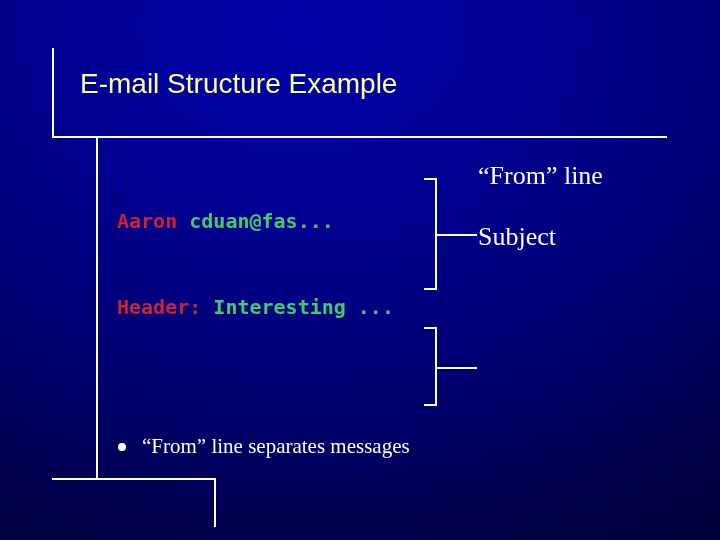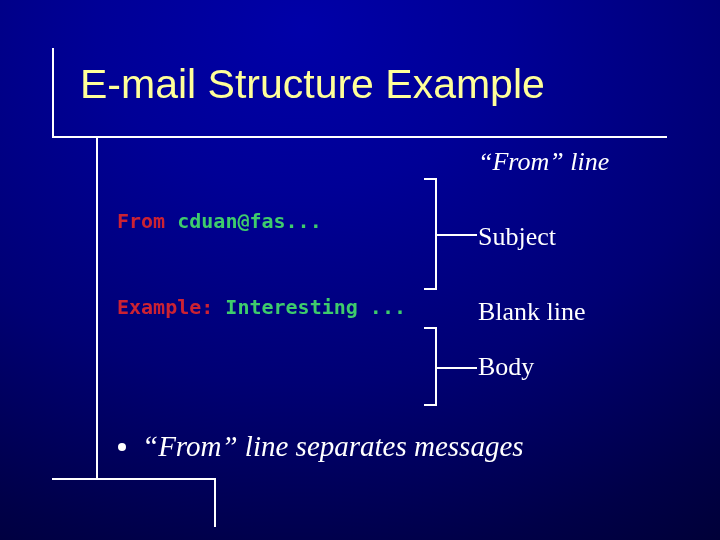--- a/index.html
+++ b/index.html
@@ -10,21 +10,21 @@
     font-family:"Liberation Serif", serif;
   }
   
   .vline, .hline { position:absolute; background:#ffffff; }
   .vline { width:2px; }
   .hline { height:2px; }
   
   .title {
     position:absolute; left:80px; top:64px; margin:0;
     font-family:"Liberation Sans", sans-serif; font-weight:400;
-    font-size:41px; line-height:40px; color:#ffff99; white-space:nowrap;
+    font-size:28px; line-height:40px; color:#ffff99; white-space:nowrap;
   }
   
   .email {
     position:absolute; left:117px; top:150px;
     font-family:"DejaVu Sans Mono", monospace; font-weight:bold;
     font-size:20px; line-height:28.6px; white-space:pre;
   }
   .eline { height:28.6px; }
   .k { color:#cc2233; }
   .v { color:#3ecc6c;margin-top:16px; }
@@ -36,64 +36,62 @@
   .bracket.hdr  { top:178px; height:108px; }
   .bracket.body { top:327px; height:75px; }
   .connector { position:absolute; left:437px; width:40px; height:2px; background:#ffffff; }
   .connector.hdr  { top:234px; }
   .connector.body { top:367px; }
   
   .ann {
     position:absolute; left:478px; color:#ffffff;
     font-size:26px; line-height:30px; white-space:nowrap;
   }
-  .ann.from  { top:147px;font-style:italic; }
+  .ann.from  { top:161px; }
   .ann.hdr   { top:222px; }
   .ann.blank { top:297px; }
   .ann.body  { top:352px; }
   
   .bullet-row { position:absolute; left:118px; top:428px; display:flex; }
   .bullet-dot {
     width:8px; height:8px; border-radius:50%; background:#ffffff;
     margin:15px 16px 0 0; flex:none;
   }
-  .bullet-text { font-size:29px; line-height:36px; color:#ffffff; white-space:nowrap;font-style:italic; }
+  .bullet-text { font-size:21px; line-height:36px; color:#ffffff; white-space:nowrap; }
 </style>
 </head>
 <body>
 
 <div class="slide">
 
   <div class="vline" style="left:52px; top:48px; height:90px;"></div>
   <div class="hline" style="left:52px; top:136px; width:615px;"></div>
   <div class="vline" style="left:96px; top:138px; height:341px;"></div>
   <div class="hline" style="left:52px; top:478px; width:164px;"></div>
   <div class="vline" style="left:214px; top:478px; height:49px;"></div>
 
   <h1 class="title">E-mail Structure Example</h1>
 
   <div class="email">
-    <div class="eline"><span class="k">From</span><span class="v"> cduan@fas...</span></div>
-    <div class="eline"><span class="k">Example:</span><span class="v"> Interesting ...</span></div>
+    <div class="eline"><span class="k">Aaron</span><span class="v"> cduan@fas...</span></div>
+    <div class="eline"><span class="k">Header:</span><span class="v"> Interesting ...</span></div>
     
     
     
     
     
   </div>
 
   <div class="bracket hdr"></div>
   <div class="connector hdr"></div>
 
   <div class="bracket body"></div>
   <div class="connector body"></div>
 
   <div class="ann from">“From” line</div>
   <div class="ann hdr">Subject</div>
-  <div class="ann blank">Blank line</div>
-  <div class="ann body">Body</div>
 
   <div class="bullet-row">
     <span class="bullet-dot"></span>
     <span class="bullet-text">“From” line separates messages</span>
   </div>
 
 </div>
 
 </body></html>

